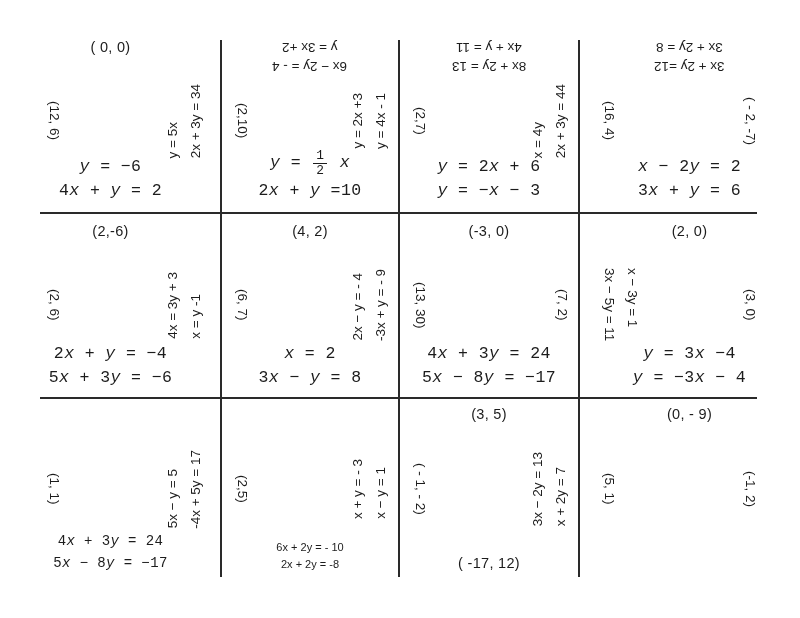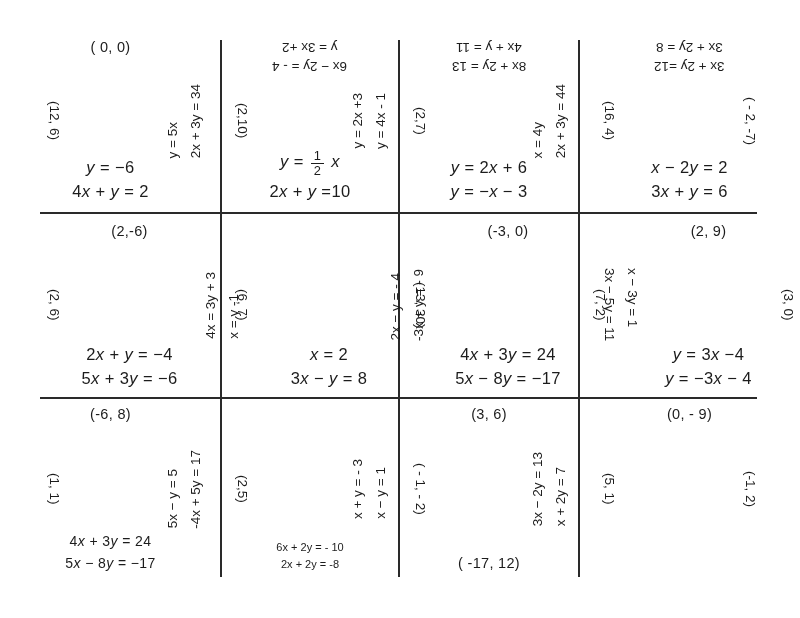--- a/index.html
+++ b/index.html
@@ -17,21 +17,21 @@
   #v1{left:220px;} #v2{left:398px;} #v3{left:578px;}
   #h1{top:212px;} #h2{top:397px;}
 
   
   .cell{position:absolute;}
   .col1{left:0px;width:221px; --left-off:45px; --right-off:16px;}
   .col2{left:221px;width:178px; --left-off:12px; --right-off:9px;}
   .col3{left:399px;width:180px; --left-off:12px; --right-off:9px;}
   .col4{left:579px;width:221px; --left-off:21px; --right-off:42px;}
   .row1{top:30px;height:182px; --main-bottom:10px; --top-off:8px;}
-  .row2{top:212px;height:186px;padding-left:38px; --main-bottom:9px; --top-off:10px;}
+  .row2{top:212px;height:186px; --main-bottom:9px; --top-off:10px;}
   .row3{top:398px;height:182px; --main-bottom:8px; --top-off:7px;}
 
   
   .region-top{position:absolute;top:var(--top-off,8px);left:0;right:0;
     display:flex;flex-direction:column;align-items:center;gap:2px;}
   .region-main{position:absolute;bottom:var(--main-bottom,10px);left:0;right:0;
     display:flex;flex-direction:column;align-items:center;gap:4px;}
   .region-left{position:absolute;left:var(--left-off,14px);top:0;bottom:0;
     display:flex;align-items:center;}
   .region-right{position:absolute;right:var(--right-off,14px);top:0;bottom:0;
@@ -41,21 +41,21 @@
   .vtd{align-items:flex-start;}
   .vbu{align-items:flex-end;}
   .vtd .line{writing-mode:vertical-rl;}
   .vbu .line{writing-mode:vertical-rl;transform:rotate(180deg);}
 
   .line{white-space:pre;line-height:1.25;}
   .sans{font-family:"Liberation Sans",sans-serif;font-size:13.5px;}
   .coord{font-size:14.5px;letter-spacing:0.3px;}
   .r180{transform:rotate(180deg);}
   .eq{font-size:13.5px;}
-  .math{font-family:Liberation Sans, sans-serif;font-size:16.5px;letter-spacing:0.4px;}
+  .math{font-family:Liberation Mono, monospace;font-size:16.5px;letter-spacing:0.4px;}
   .math.small{font-size:14px;}
   .main-sans{font-size:11px;}
   .math i{font-style:italic;}
 
   
   .frac{display:inline-flex;flex-direction:column;align-items:center;
     vertical-align:middle;line-height:1.05;font-size:0.78em;margin:0 2px;}
   .frac .num{border-bottom:1.3px solid #1c1c1c;padding:0 3px 0px;}
   .frac .den{padding-top:0px;}
 </style>
@@ -165,20 +165,23 @@
         </div>
       </div>
       <div class="region-right">
         <div class="cols vbu">
           <span class="line sans">4x = 3y + 3</span>
           <span class="line sans">x = y -1</span>
         </div>
       </div>
     </div>
   <div class="cell row2 col2">
+      <div class="region-top">
+        <span class="line sans coord">(4, 2)</span>
+      </div>
       <div class="region-main">
         <span class="line math"><i>x</i> = 2</span>
         <span class="line math">3<i>x</i> − <i>y</i> = 8</span>
       </div>
       <div class="region-left">
         <div class="cols vtd">
           <span class="line sans">(6, 7)</span>
         </div>
       </div>
       <div class="region-right">
@@ -202,42 +205,39 @@
         </div>
       </div>
       <div class="region-right">
         <div class="cols vtd">
           <span class="line sans">(7, 2)</span>
         </div>
       </div>
     </div>
   <div class="cell row2 col4">
       <div class="region-top">
-        <span class="line sans coord">(2, 9)</span>
+        <span class="line sans coord">(2, 0)</span>
       </div>
       <div class="region-main">
         <span class="line math"><i>y</i> = 3<i>x</i> −4</span>
         <span class="line math"><i>y</i> = −3<i>x</i> − 4</span>
       </div>
       <div class="region-left">
         <div class="cols vtd">
           <span class="line sans">3x − 5y = 11</span>
           <span class="line sans">x − 3y = 1</span>
         </div>
       </div>
       <div class="region-right">
         <div class="cols vtd">
           <span class="line sans">(3, 0)</span>
         </div>
       </div>
     </div>
   <div class="cell row3 col1">
-      <div class="region-top">
-        <span class="line sans coord">(-6, 8)</span>
-      </div>
       <div class="region-main">
         <span class="line math small">4<i>x</i> + 3<i>y</i> = 24</span>
         <span class="line math small">5<i>x</i> − 8<i>y</i> = −17</span>
       </div>
       <div class="region-left">
         <div class="cols vtd">
           <span class="line sans">(1, 1)</span>
         </div>
       </div>
       <div class="region-right">
@@ -259,21 +259,21 @@
       </div>
       <div class="region-right">
         <div class="cols vbu">
           <span class="line sans">x + y = - 3</span>
           <span class="line sans">x − y = 1</span>
         </div>
       </div>
     </div>
   <div class="cell row3 col3">
       <div class="region-top">
-        <span class="line sans coord">(3, 6)</span>
+        <span class="line sans coord">(3, 5)</span>
       </div>
       <div class="region-main">
         <span class="line sans coord">( -17, 12)</span>
       </div>
       <div class="region-left">
         <div class="cols vtd">
           <span class="line sans">( - 1, - 2)</span>
         </div>
       </div>
       <div class="region-right">

